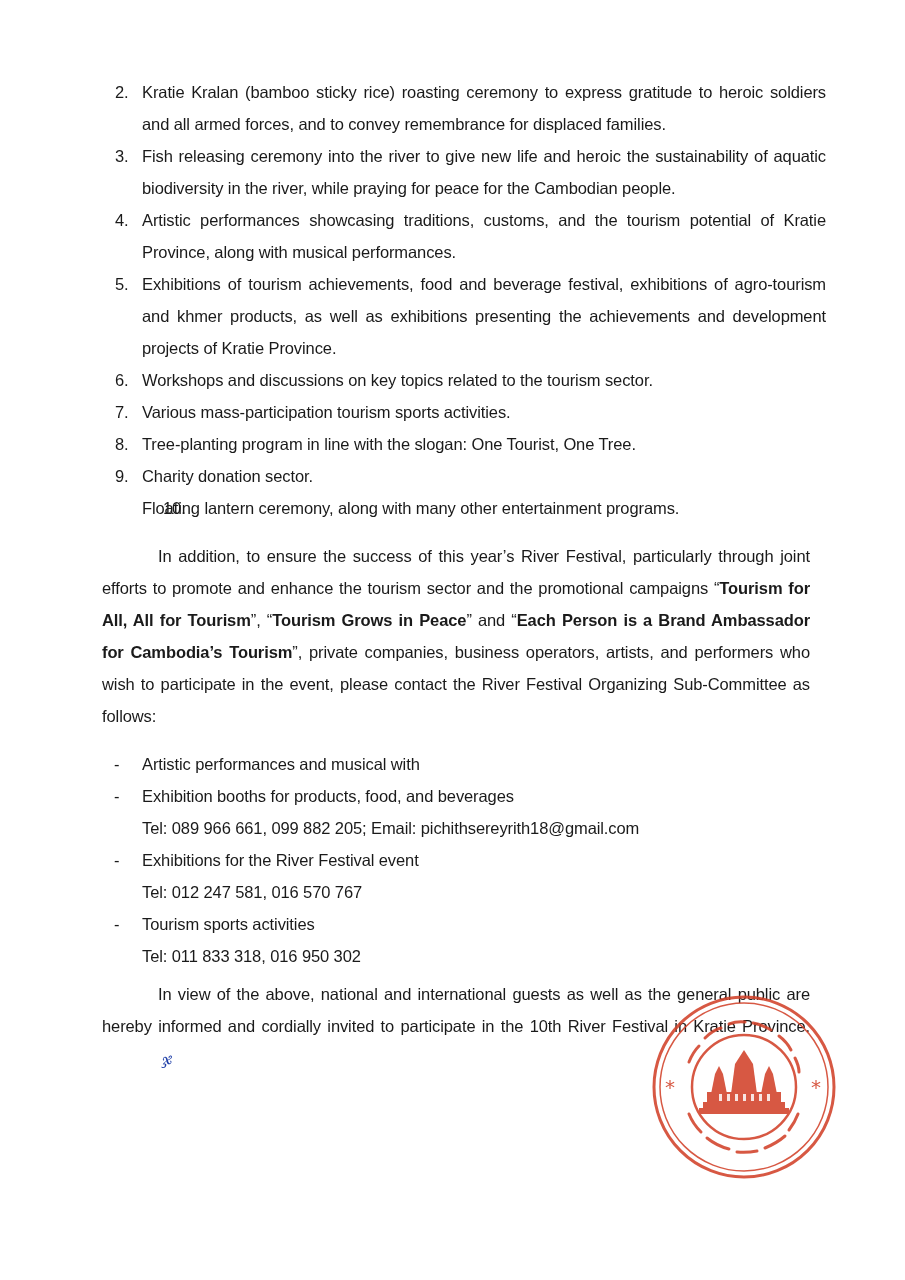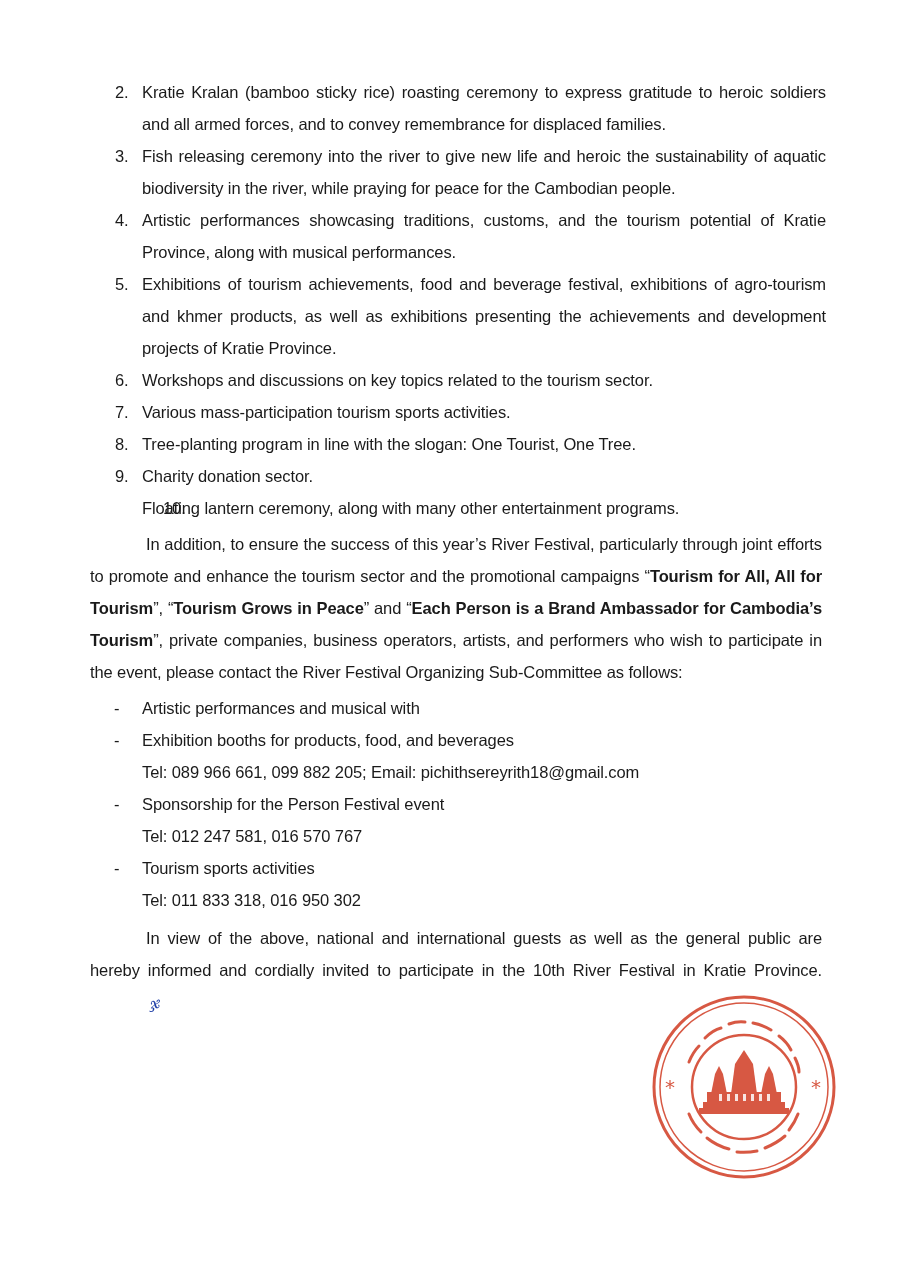--- a/index.html
+++ b/index.html
@@ -24,21 +24,21 @@
     position: relative;
     padding-left: 56px;
     text-align: justify;
   }
   .numlist .num {
     position: absolute;
     left: 29px; top: 0;
   }
   .numlist li.two-digit .num { left: 29px; margin-left: 48px; }
   .para {
-    margin: 4px;
+    margin: 16px;
     text-indent: 56px;
     text-align: justify;
   }
   .para b { font-weight: bold; }
   .contacts { margin: 0; padding: 0; list-style: none; }
   .contacts li { position: relative; padding-left: 56px; }
   .contacts .dash { position: absolute; left: 28px; top: 0; }
   .contacts .tel { display: block; }
   .initials {
     display: inline-block;
@@ -71,21 +71,21 @@
     <li><span class="num">8.</span><span>Tree-planting program in line with the slogan: One Tourist, One Tree.</span></li>
     <li><span class="num">9.</span><span>Charity donation sector.</span></li>
     <li class="two-digit"><span class="num">10.</span><span>Floating lantern ceremony, along with many other entertainment programs.</span></li>
   </ol>
 
   <p class="para"><span>In addition, to ensure the success of this year’s River Festival, particularly through joint efforts to promote and enhance the tourism sector and the promotional campaigns </span><span>“</span><b>Tourism for All, All for Tourism</b><span>”, </span><span>“</span><b>Tourism Grows in Peace</b><span>” and </span><span>“</span><b>Each Person is a Brand Ambassador for Cambodia’s Tourism</b><span>”</span><span>, private companies, business operators, artists, and performers who wish to participate in the event, please contact the River Festival Organizing Sub-Committee as follows:</span></p>
 
   <ul class="contacts">
     <li><span class="dash">-</span><span>Artistic performances and musical with</span></li>
     <li><span class="dash">-</span><span>Exhibition booths for products, food, and beverages</span><span class="tel">Tel: 089 966 661, 099 882 205; Email: pichithsereyrith18@gmail.com</span></li>
-    <li><span class="dash">-</span><span>Sponsorship for the Person Festival event</span><span class="tel">Tel: 012 247 581, 016 570 767</span></li>
+    <li><span class="dash">-</span><span>Exhibitions for the River Festival event</span><span class="tel">Tel: 012 247 581, 016 570 767</span></li>
     <li><span class="dash">-</span><span>Tourism sports activities</span><span class="tel">Tel: 011 833 318, 016 950 302</span></li>
   </ul>
 
   <p class="para" style="margin-top:6px"><span>In view of the above, national and international guests as well as the general public are hereby informed and cordially invited to participate in the 10th River Festival in Kratie Province.</span><span class="initials">ჯ</span></p>
 </div>
 
 <svg class="seal" viewBox="0 0 190 190" xmlns="http://www.w3.org/2000/svg">
   <g fill="none" stroke="#d2422a">
     <circle cx="95" cy="95" r="90" stroke-width="3"></circle>
     <circle cx="95" cy="95" r="84" stroke-width="1.5"></circle>

